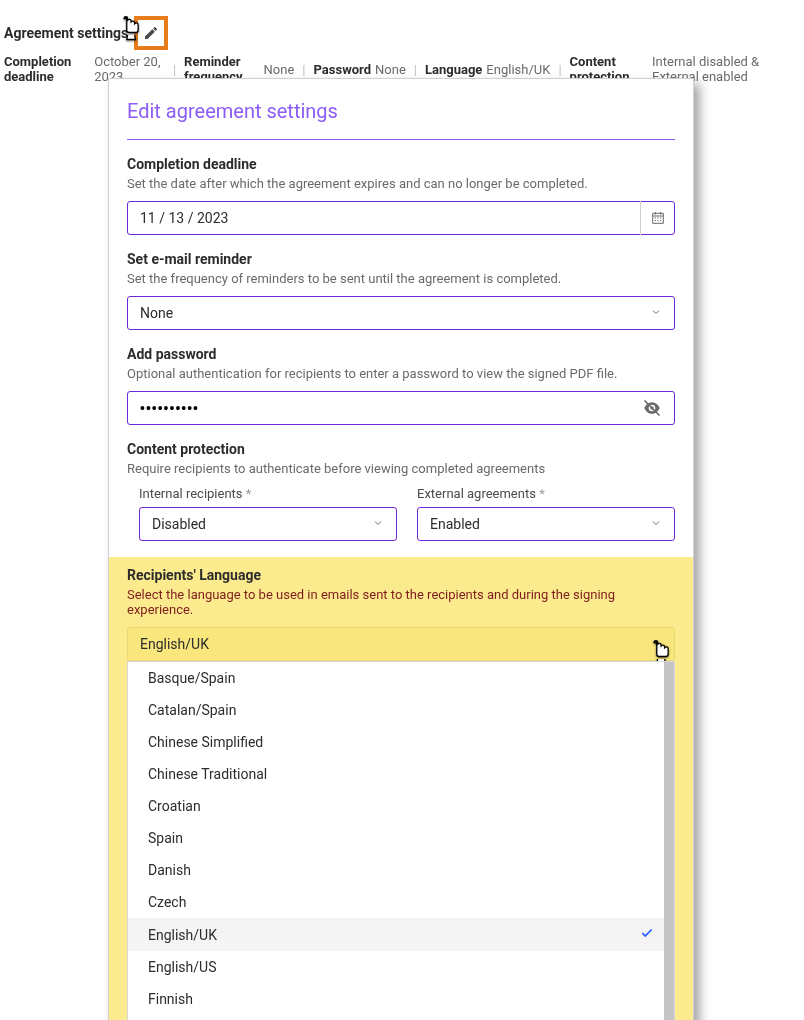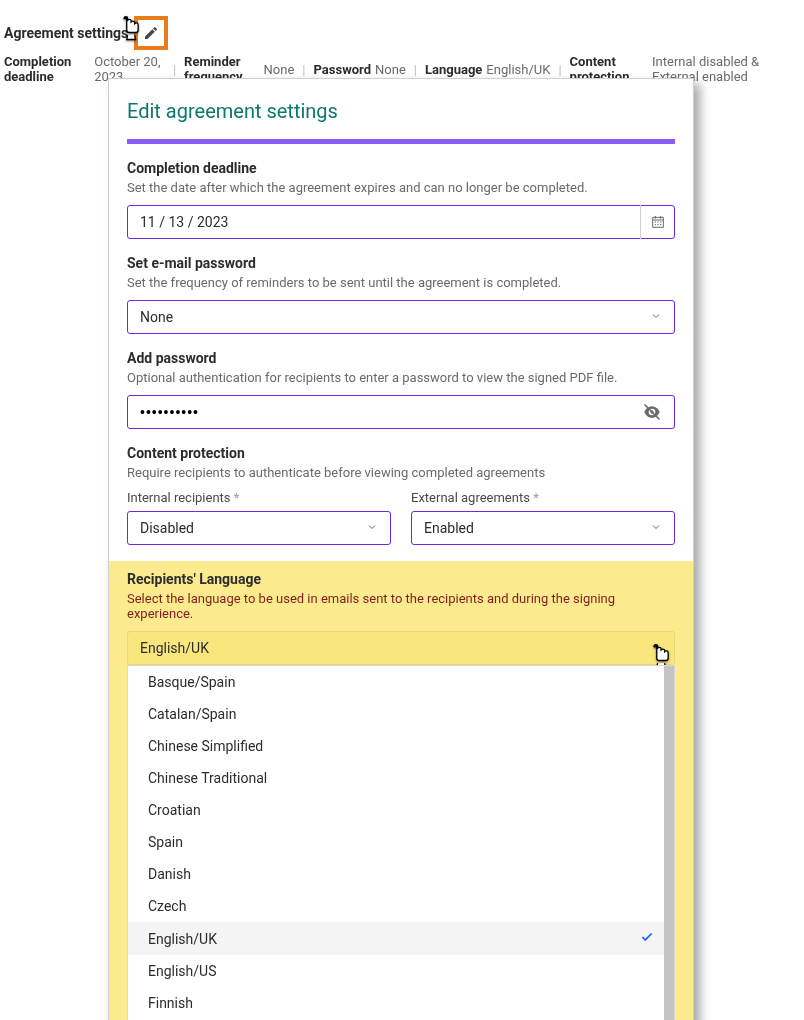--- a/index.html
+++ b/index.html
@@ -72,24 +72,24 @@
       border: 1px solid #d0d0d0;
       background: #fff;
       box-shadow: 6px 6px 10px rgba(0,0,0,0.35);
       margin-top: -18px;
     }
     .modal-pad {
       padding: 20px 18px 20px 18px;
     }
     .modal-title {
       font-size: 20px;
-      color: #0f766e;
+      color: #8b5cf6;
       margin-bottom: 16px;
       padding-bottom: 16px;
-      border-bottom: 5px solid #8b5cf6;
+      border-bottom: 1px solid #8b5cf6;
     }
     .section { margin-bottom: 16px; }
     .section-header {
       font-weight: 700;
       font-size: 14px;
       color:#2c2c2c;
       margin-bottom: 4px;
     }
     .section-desc {
       color:#6a6a6a;
@@ -134,20 +134,21 @@
       flex:1;
       letter-spacing: 1px;
     }
     .eye-icon {
       color:#6a6a6a;
       display:flex;
     }
     .cp-row {
       display:flex;
       gap: 20px;
+      margin-left: 12px;
     }
     .cp-col { flex:1; }
     .cp-label {
       font-size:13px;
       color:#4a4a4a;
       margin-bottom:6px;
     }
     .req { color:#999; }
     
     .hl-section {
@@ -266,21 +267,21 @@
         <span>11 /  13 /  2023</span>
         <span class="date-icon-box">
           <svg width="16" height="16" viewBox="0 0 24 24">
               <path fill="none" stroke="#6a6a6a" stroke-width="1.5" d="M4 5h16v15H4zM4 9h16M8 3v4M16 3v4M7 12h2M11 12h2M15 12h2M7 16h2M11 16h2M15 16h2"></path>
             </svg>
         </span>
       </div>
     </div>
 
     <div class="section">
-      <div class="section-header">Set e-mail password</div>
+      <div class="section-header">Set e-mail reminder</div>
       <div class="section-desc">Set the frequency of reminders to be sent until the agreement is completed.</div>
       <div class="field field-select">
         <span>None</span>
         <span class="chev">
           <svg width="12" height="12" viewBox="0 0 24 24">
               <path fill="none" stroke="#6a6a6a" stroke-width="2" d="M6 9l6 6 6-6"></path>
             </svg>
         </span>
       </div>
     </div>

